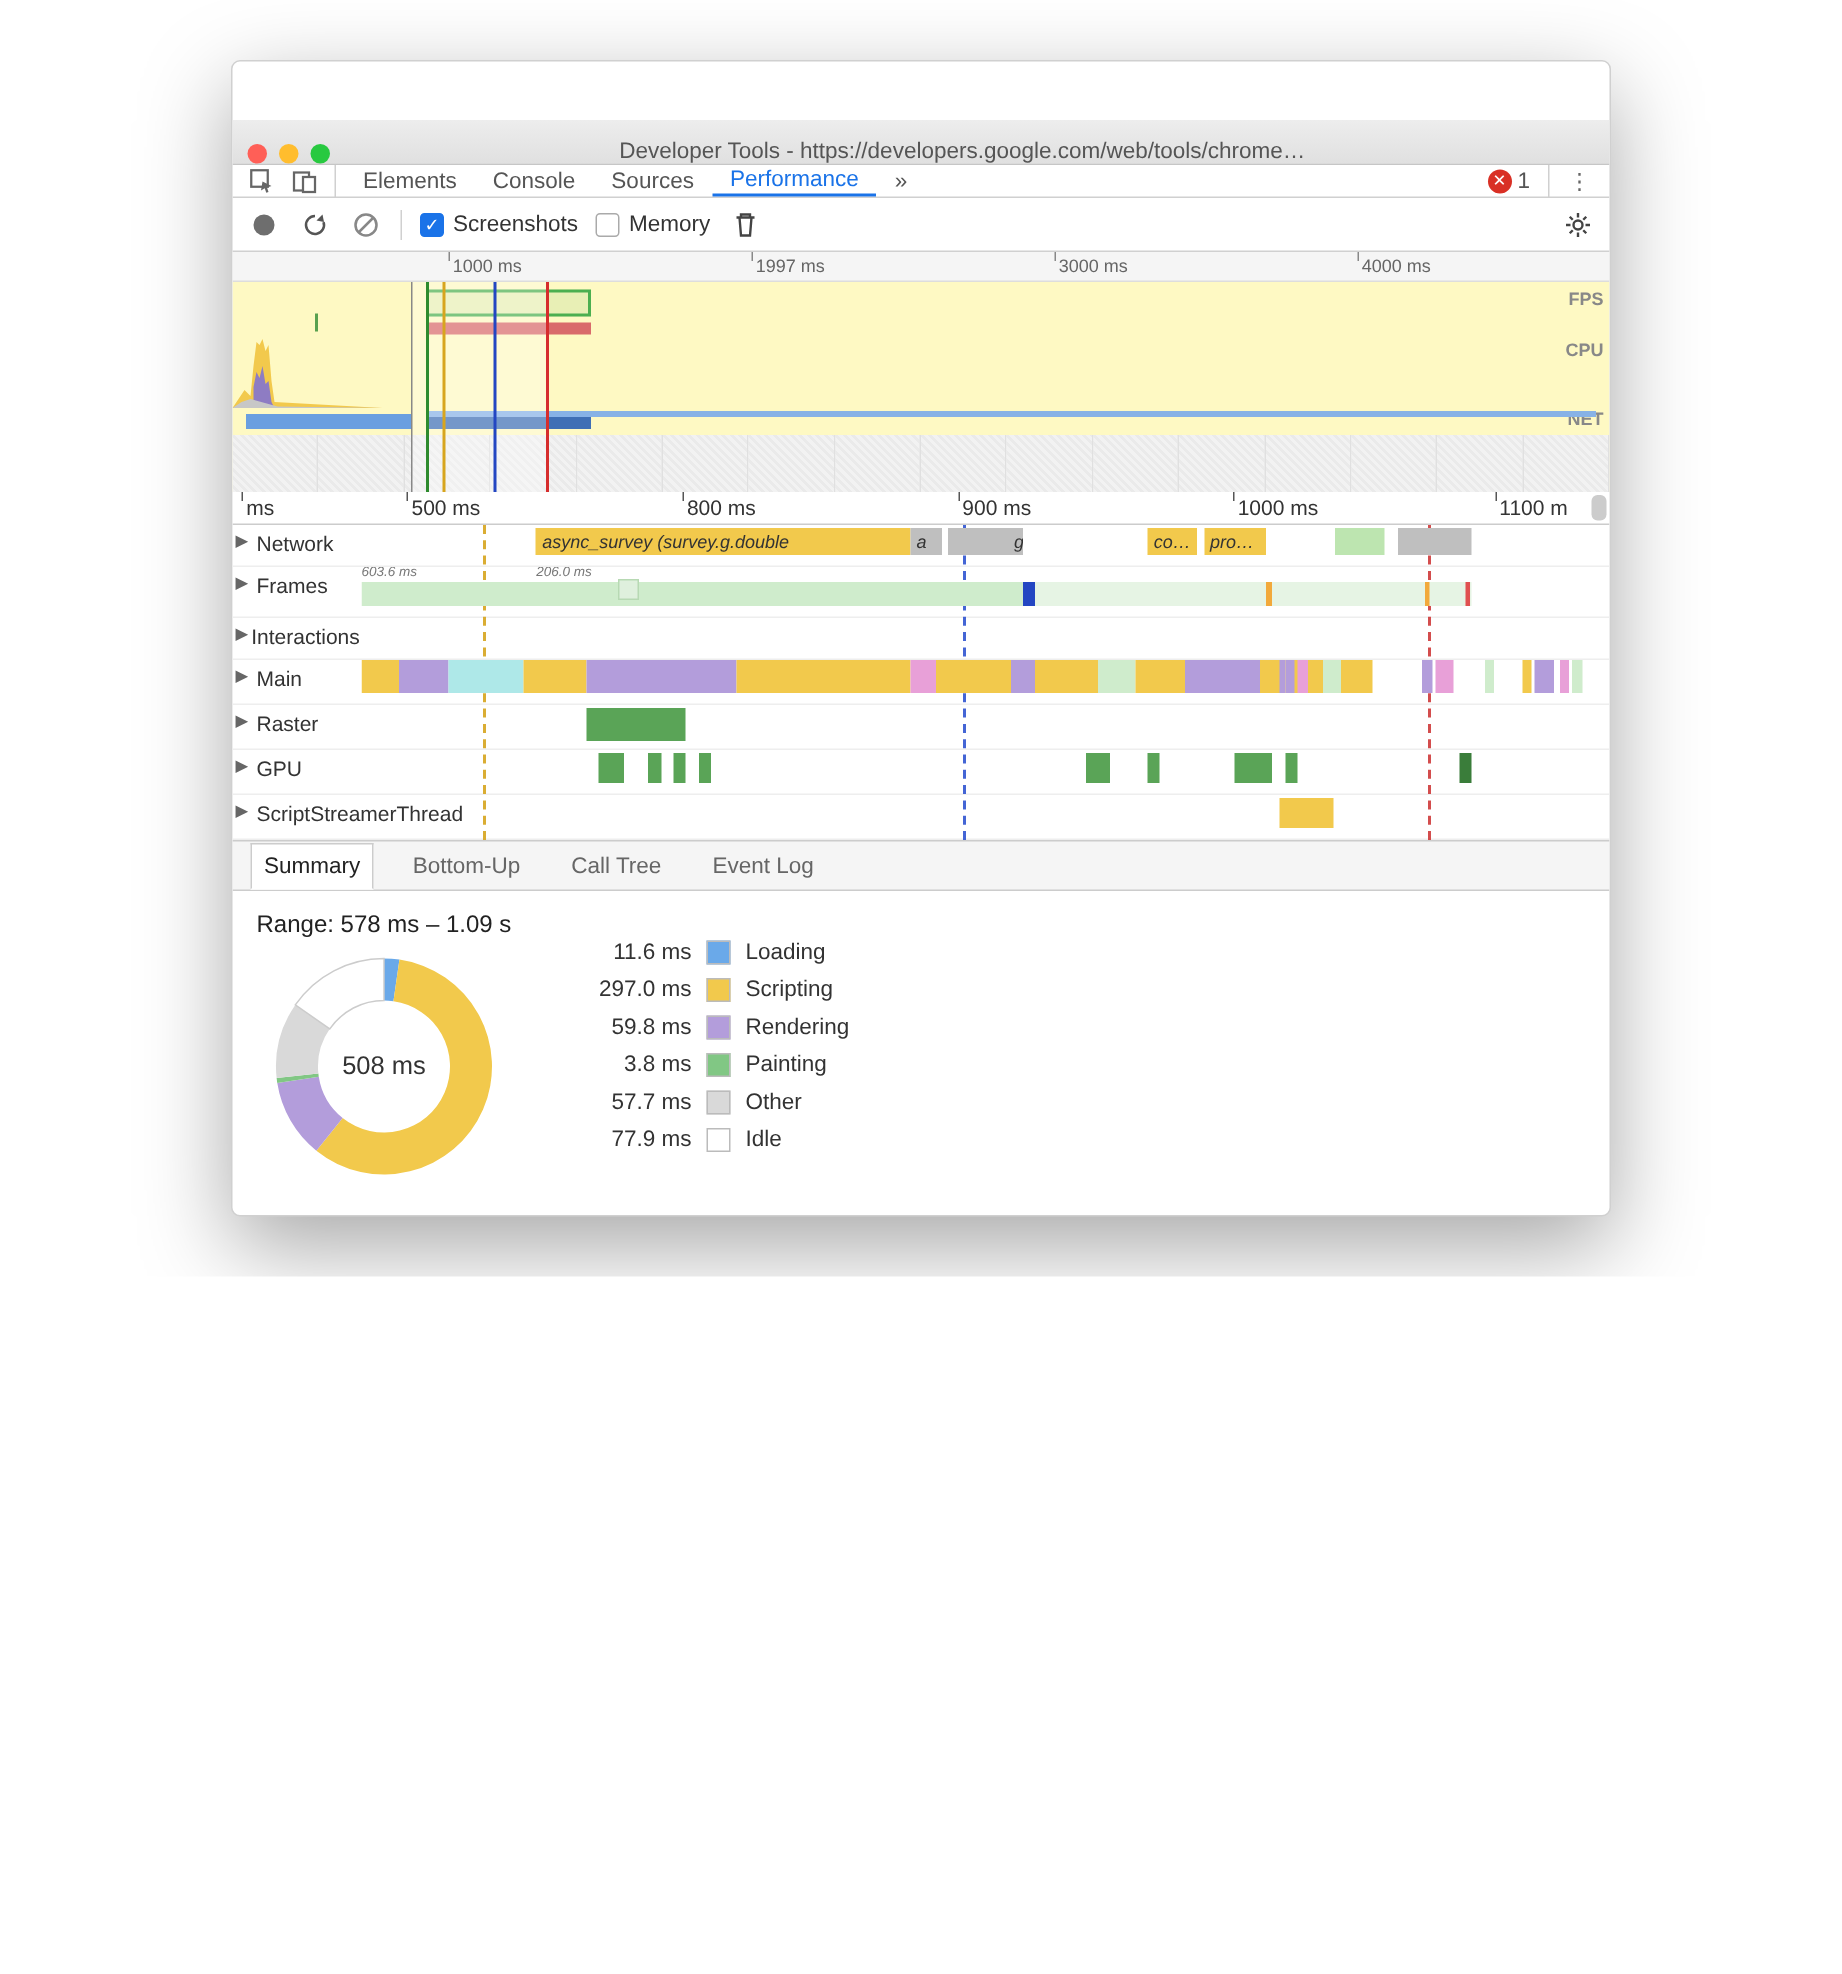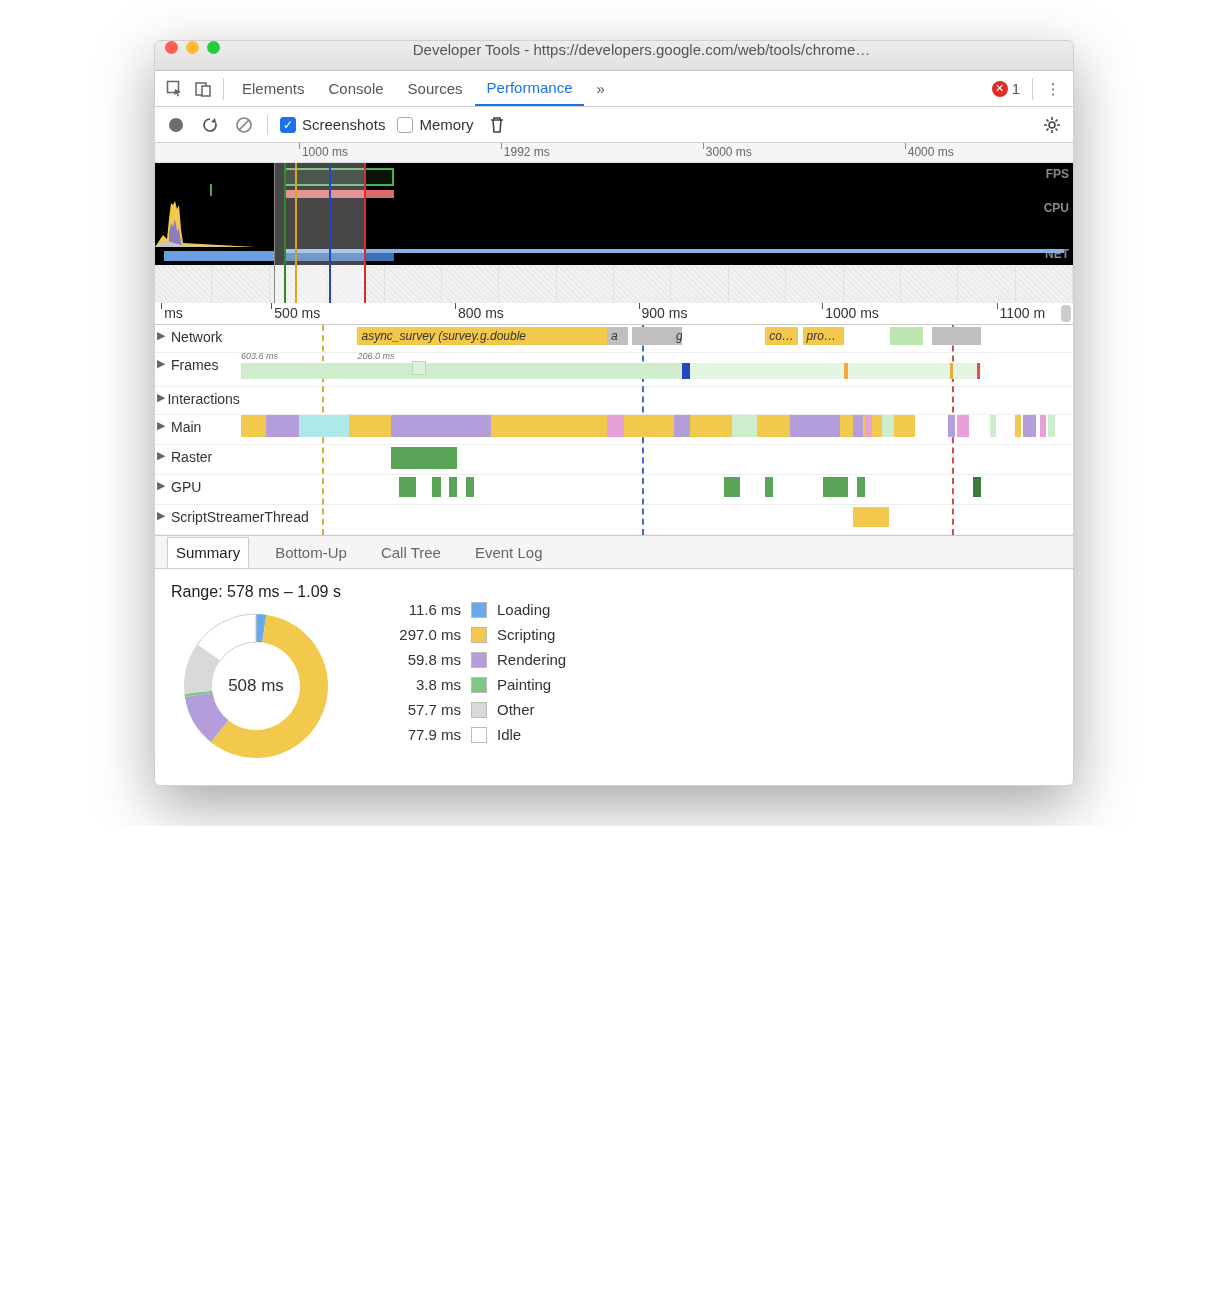--- a/index.html
+++ b/index.html
@@ -14,31 +14,32 @@
     background: #fff;
     border: 1px solid #d0d0d0;
     border-radius: 6px;
     box-shadow: 0 20px 60px rgba(0,0,0,0.35);
     overflow: hidden;
   }
   
   .titlebar {
     height: 30px;
     background: linear-gradient(#ededed,#e0e0e0);
-    display: flex; align-items: flex-start;
+    display: flex; align-items: flex-end;
     padding: 0 10px;
     border-bottom: 1px solid #c6c6c6;
+    margin-top: 39px;
   }
   .traffic { display: flex; gap: 8px; }
   .dot { width: 13px; height: 13px; border-radius: 50%; }
   .dot.red{background:#ff5f57;} .dot.yellow{background:#ffbd2e;} .dot.green{background:#28c940;}
   .title { flex:1; text-align:center; color:#555; font-size:15px; white-space:nowrap; overflow:hidden; text-overflow:ellipsis; padding:0 10px;}
   
   .tabs {
-    height: 36px; display:flex; align-items:center; border-bottom:1px solid #d0d0d0;
+    height: 22px; display:flex; align-items:center; border-bottom:1px solid #d0d0d0;
     font-size:15px; color:#555; padding:0 6px;
   }
   .tabs .icon-btn { width:28px; height:28px; display:flex;align-items:center;justify-content:center;color:#666;cursor:pointer;}
   .tabs .divider { width:1px; height:22px; background:#d0d0d0; margin:0 6px;}
   .tab { padding:0 12px; height:100%; display:flex; align-items:center; cursor:pointer; color:#555;}
   .tab.active { color:#1a73e8; border-bottom:2px solid #1a73e8; font-weight:500;}
   .tabs .spacer{flex:1;}
   .error-badge{display:flex;align-items:center;gap:4px;margin-right:6px;}
   .error-circle{width:16px;height:16px;border-radius:50%;background:#d93025;color:#fff;font-size:11px;display:flex;align-items:center;justify-content:center;}
   
@@ -47,21 +48,21 @@
   .record-dot{width:14px;height:14px;border-radius:50%;background:#6e6e6e;}
   .chk{display:flex;align-items:center;gap:6px;}
   .checkbox{width:16px;height:16px;border-radius:3px;border:1px solid #aaa;display:flex;align-items:center;justify-content:center;}
   .checkbox.checked{background:#1a73e8;border-color:#1a73e8;color:#fff;font-size:12px;}
   .perf-toolbar .spacer{flex:1;}
   
   .overview{position:relative;height:160px;background:#eee;border-bottom:1px solid #ccc;}
   .ov-ruler{height:20px;background:#f5f5f5;display:flex;font-size:12px;color:#666;position:relative;border-bottom:1px solid #ddd;}
   .ov-tick{position:absolute;top:2px;font-size:12px;color:#666;}
   .ov-tick::before{content:"";position:absolute;left:-3px;top:-2px;width:1px;height:6px;background:#888;}
-  .ov-body{position:relative;height:140px;background:#000000;}
+  .ov-body{position:relative;height:140px;background:#fef9c3;}
   .ov-label{position:absolute;right:4px;font-size:12px;font-weight:600;color:#888;}
   .ov-sel{position:absolute;top:0;bottom:0;background:rgba(255,255,255,0.28);border-left:1px solid #888;border-right:1px solid #888;}
   .ov-fps{position:absolute;left:0;right:0;top:5px;height:30px;}
   .ov-cpu{position:absolute;left:0;right:0;top:36px;height:48px;}
   .ov-net{position:absolute;left:0;right:0;top:86px;height:14px;}
   .ov-film{position:absolute;left:0;right:0;top:102px;height:38px;background:#f7f7f7;display:flex;}
   .film-frame{flex:1;border-right:1px solid #e0e0e0;background:repeating-linear-gradient(45deg,#f2f2f2,#f2f2f2 2px,#eaeaea 2px,#eaeaea 4px);}
   .netbar{position:absolute;top:2px;height:10px;background:#6a9fe0;}
   
   .det-ruler{height:22px;border-bottom:1px solid #ccc;position:relative;font-size:14px;color:#333;background:#fff;}
@@ -170,21 +171,21 @@
       <svg width="18" height="18" viewBox="0 0 18 18">
           <circle cx="9" cy="9" r="3" fill="none" stroke="#444" stroke-width="1.6"></circle>
           <path d="M9 1v3M9 14v3M1 9h3M14 9h3M3.5 3.5l2 2M12.5 12.5l2 2M14.5 3.5l-2 2M5.5 12.5l-2 2" stroke="#444" stroke-width="1.6"></path>
         </svg>
     </div>
   </div>
 
   <div class="overview">
     <div class="ov-ruler">
       <span class="ov-tick" style="left:16%">1000 ms</span>
-      <span class="ov-tick" style="left:38%">1992 ms</span>
+      <span class="ov-tick" style="left:38%">1997 ms</span>
       <span class="ov-tick" style="left:60%">3000 ms</span>
       <span class="ov-tick" style="left:82%">4000 ms</span>
     </div>
     <div class="ov-body">
       <span class="ov-label" style="top:4px">FPS</span>
       <span class="ov-label" style="top:38px">CPU</span>
       <span class="ov-label" style="top:84px">NET</span>
 
       <div class="ov-fps">
         <div style="position:absolute;left:6%;top:16px;width:2px;height:12px;background:#59a14f"></div>

